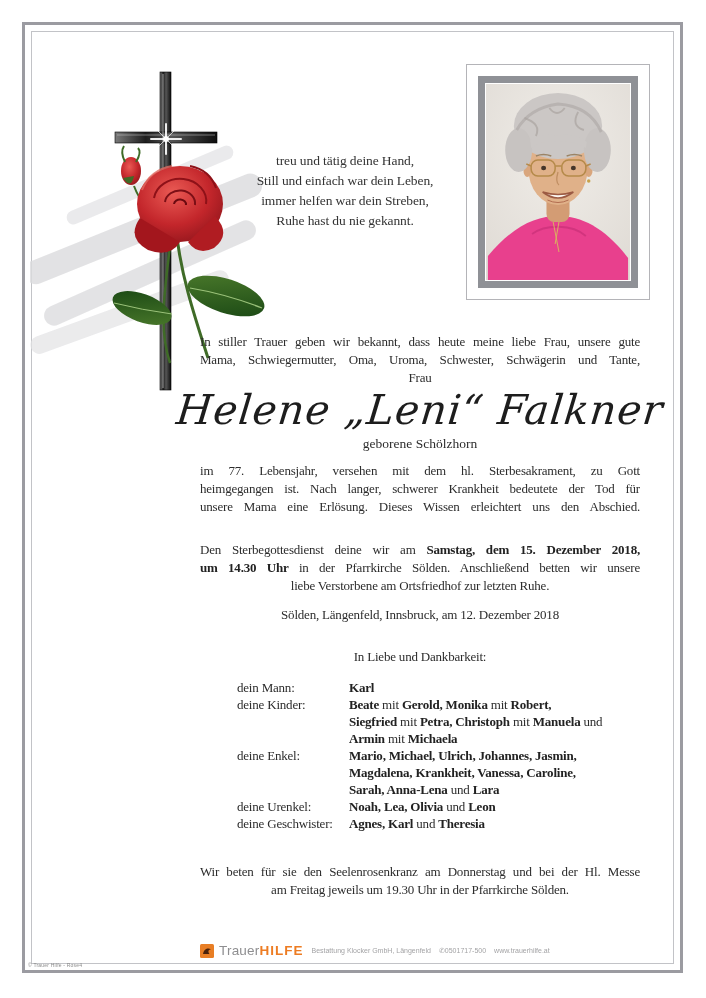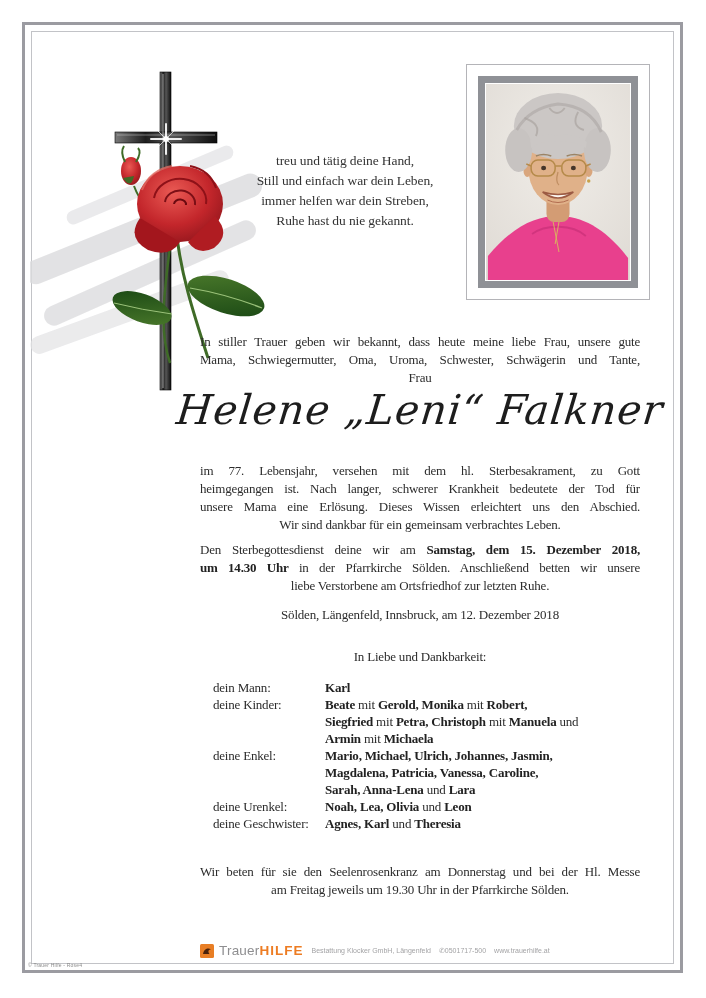--- a/index.html
+++ b/index.html
@@ -22,21 +22,21 @@
   .p1{top:333px;}
   .name{position:absolute;left:160px;top:386px;width:520px;margin:0;text-align:center;
         font-family:"DejaVu Serif",serif;font-style:italic;font-weight:400;
         font-size:41px;color:#1d1d1d;letter-spacing:1px;transform:skewX(-6deg);}
   .maiden{position:absolute;left:200px;top:436px;width:440px;text-align:center;
           font-size:13.5px;color:#2c2c2c;}
   .p2{top:462px;}
   .p3{top:541px;}
   .dateline{top:606px;}
   .gratitude{top:648px;}
-  .family{position:absolute;left:213px;top:679px;width:420px;font-size:13px;
+  .family{position:absolute;left:237px;top:679px;width:420px;font-size:13px;
           line-height:17px;letter-spacing:-0.2px;}
   .frow{display:flex;}
   .flabel{width:112px;flex:0 0 112px;}
   .fval{flex:1;}
   .prayer{top:863px;}
   b{font-weight:bold;color:#222;}
   .footerbar{position:absolute;left:200px;top:942px;display:flex;align-items:center;height:17px;}
   .brand{font-family:"Liberation Sans",sans-serif;font-size:13.5px;letter-spacing:0.2px;margin-left:5px;}
   .brand .t{color:#8e8e90;}
   .brand .h{color:#ed7c23;font-weight:bold;letter-spacing:1px;}
@@ -165,26 +165,26 @@
     </div>
   </figure>
 
   <div class="col p1">
     <div class="jl">In stiller Trauer geben wir bekannt, dass heute meine liebe Frau, unsere gute</div>
     <div class="jl">Mama, Schwiegermutter, Oma, Uroma, Schwester, Schwägerin und Tante,</div>
     <div class="ll">Frau</div>
   </div>
 
   <h1 class="name">Helene „Leni“ Falkner</h1>
+  <div class="maiden">geborene Schölzhorn</div>
 
   <div class="col p2">
     <div class="jl">im 77. Lebensjahr, versehen mit dem hl. Sterbesakrament, zu Gott</div>
     <div class="jl">heimgegangen ist. Nach langer, schwerer Krankheit bedeutete der Tod für</div>
     <div class="jl">unsere Mama eine Erlösung. Dieses Wissen erleichtert uns den Abschied.</div>
-    <div class="ll">Wir sind dankbar für ein gemeinsam verbrachtes Leben.</div>
   </div>
 
   <div class="col p3">
     <div class="jl"><span>Den Sterbegottesdienst deine wir am </span><b>Samstag, dem 15. Dezember 2018,</b></div>
     <div class="jl"><b>um 14.30 Uhr</b><span> in der Pfarrkirche Sölden. Anschließend betten wir unsere</span></div>
     <div class="ll"><span>liebe Verstorbene am Ortsfriedhof zur letzten Ruhe.</span></div>
   </div>
 
   <div class="col dateline ll">Sölden, Längenfeld, Innsbruck, am 12. Dezember 2018</div>
 
@@ -206,21 +206,21 @@
     <div class="frow">
       <span class="flabel"></span>
       <span class="fval"><b>Armin</b><span> mit </span><b>Michaela</b></span>
     </div>
     <div class="frow">
       <span class="flabel">deine Enkel:</span>
       <span class="fval"><b>Mario, Michael, Ulrich, Johannes, Jasmin,</b></span>
     </div>
     <div class="frow">
       <span class="flabel"></span>
-      <span class="fval"><b>Magdalena, Patricia, Vanessa, Caroline,</b></span>
+      <span class="fval"><b>Magdalena, Krankheit, Vanessa, Caroline,</b></span>
     </div>
     <div class="frow">
       <span class="flabel"></span>
       <span class="fval"><b>Sarah, Anna-Lena</b><span> und </span><b>Lara</b></span>
     </div>
     <div class="frow">
       <span class="flabel">deine Urenkel:</span>
       <span class="fval"><b>Noah, Lea, Olivia</b><span> und </span><b>Leon</b></span>
     </div>
     <div class="frow">

